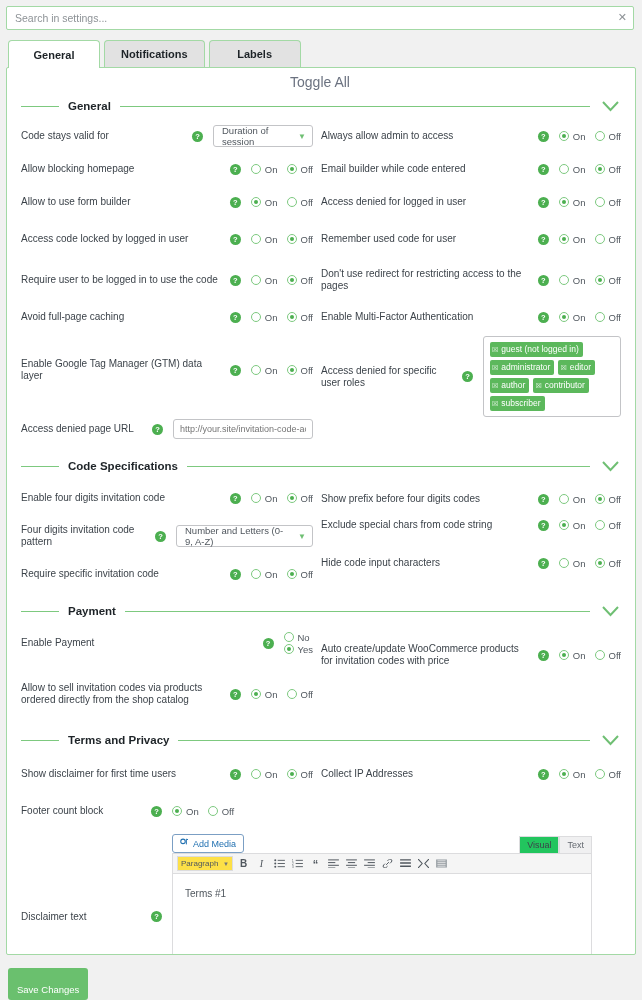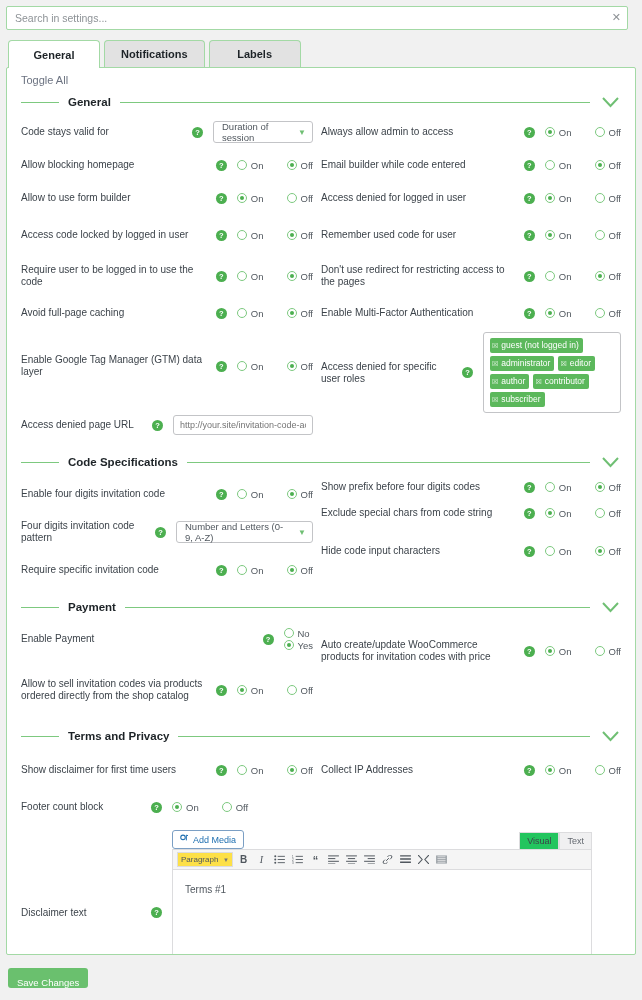--- a/index.html
+++ b/index.html
@@ -8,21 +8,21 @@
     width:642px; height:1000px;
     background:#f1f1f1;
     font-family:"Liberation Sans", sans-serif;
     font-size:11px;
     color:#3c434a;
     overflow:hidden;
   }
 
   
   .search-wrap{
-    margin:6px 14px 0 6px;
+    margin:6px 8px 0 6px;
     position:relative;
     height:24px;
   }
   .search-input{
     width:100%; height:24px;
     border:1px solid #a3d9a5;
     border-radius:2px;
     background:#fff;
     padding:0 22px 0 8px;
     font-family:"Liberation Sans", sans-serif;
@@ -75,23 +75,23 @@
     background:#fff;
     border:1px solid #a3d9a5;
     border-radius:2px;
     height:888px;
     position:relative;
     padding:0 14px;
     overflow:hidden;
   }
 
   .toggle-all{
-    text-align:left;
+    text-align:center;
     padding:6px 2px 0 0;
-    font-size:11px;
+    font-size:14px;
     color:#6b7280;
     cursor:pointer;
   }
 
   
   .section-head{
     display:flex; align-items:center;
     gap:9px;
     margin-top:6px;
     height:20px;
@@ -139,21 +139,21 @@
     font-size:7.5px;
     font-weight:bold;
     line-height:11px;
     text-align:center;
     margin:0 10px 0 2px;
     cursor:pointer;
     user-select:none;
   }
 
   
-  .radios{ display:flex; align-items:center; gap:23px; }
+  .radios{ display:flex; align-items:center; gap:9px; }
   .radios.vert{ display:block; }
   .radio{
     display:flex; align-items:center; gap:4px;
     font-size:9.5px; color:#50575e; cursor:pointer;
   }
   .radios.vert .radio{ margin:1px 0; }
   .dot{
     width:10px; height:10px; border-radius:50%;
     border:1px solid #7dc97f; background:#fff;
     display:inline-block; position:relative; flex:none;
@@ -284,21 +284,21 @@
     height:40px;
     background:#f1f1f1;
     padding:8px 0 0 8px;
   }
   .save-btn{
     background:#6ac06e;
     color:#fff;
     border:none;
     border-radius:3px;
     height:20px;
-    padding:9px 9px;
+    padding:16px 9px;
     font-size:9.5px;
     font-family:"Liberation Sans", sans-serif;
     cursor:pointer;
   }
 </style>
 </head>
 <body>
 
 <div class="search-wrap">
   <input class="search-input" type="text" placeholder="Search in settings..." style="">
@@ -610,21 +610,21 @@
             </span>
           <span class="radio">
               <span class="dot on"></span>
               <span>Off</span>
             </span>
         </span>
       </div>
     </div>
 
     <div class="col">
-      <div class="row" style="margin-top:2px">
+      <div class="row" style="margin-top:10px">
         <span class="lbl lab-wr">Show prefix before four digits codes</span>
         <span class="help">?</span>
         <span class="ctl radios">
           <span class="radio">
               <span class="dot"></span>
               <span>On</span>
             </span>
           <span class="radio">
               <span class="dot on"></span>
               <span>Off</span>

